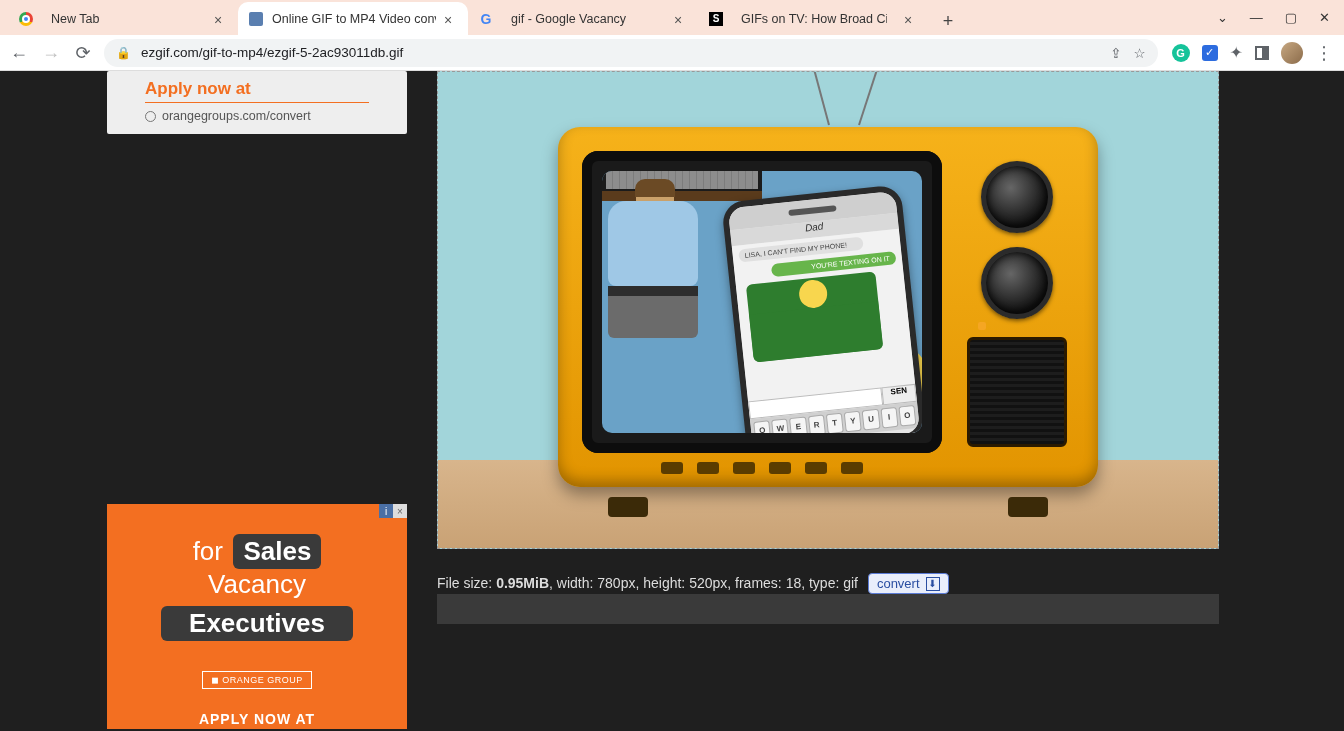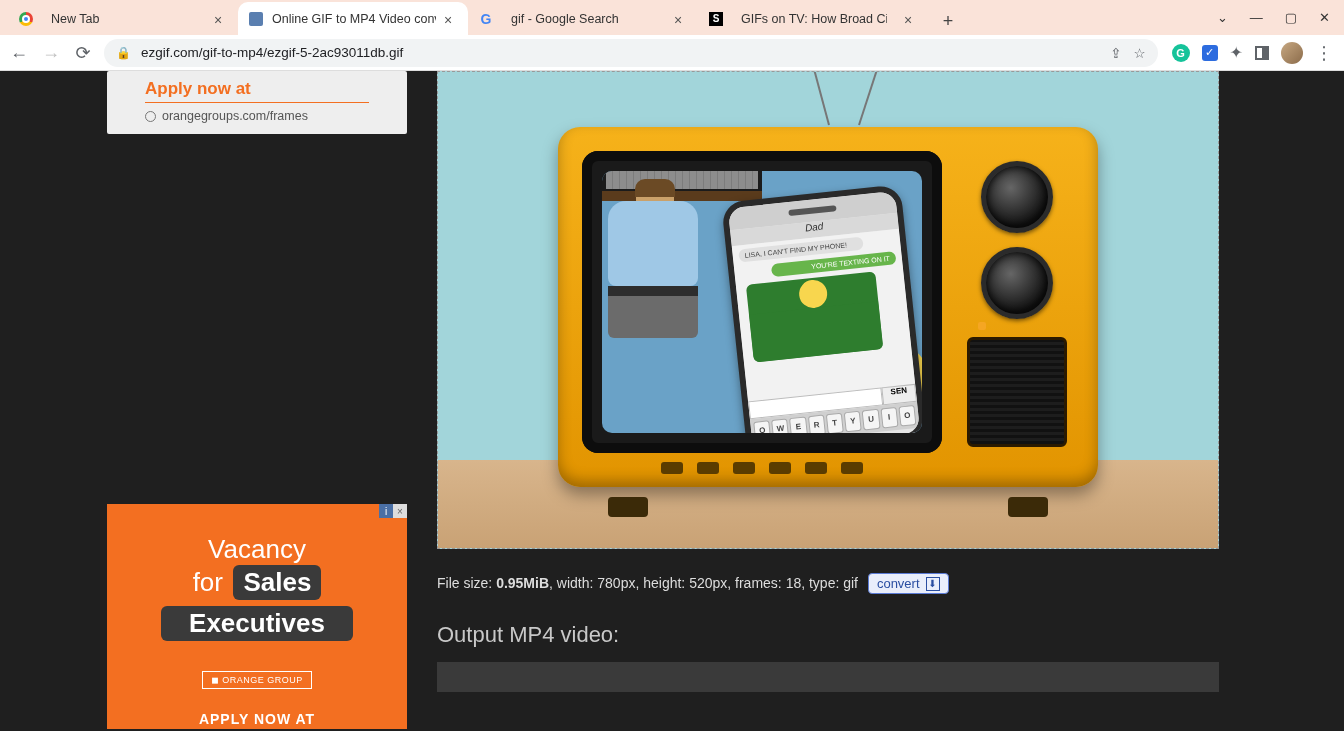--- a/index.html
+++ b/index.html
@@ -138,21 +138,21 @@
     <span class="favicon">
         <span class="fav-ezgif"></span>
       </span>
     <span class="title">Online GIF to MP4 Video convert</span>
     <span class="close">×</span>
   </div>
   <div class="tab inactive">
     <span class="favicon">
         <span class="fav-google">G</span>
       </span>
-    <span class="title">gif - Google Search</span>
+    <span class="title">gif - Google Vacancy</span>
     <span class="close">×</span>
   </div>
   <div class="tab inactive">
     <span class="favicon">
         <span class="fav-square">S</span>
       </span>
     <span class="title">GIFs on TV: How Broad City, The</span>
     <span class="close">×</span>
   </div>
   <div class="newtab-btn">+</div>
@@ -187,35 +187,35 @@
 </div>
 
 <div class="viewport">
   <div class="page-inner">
 
     <div class="left-col">
       <div class="ad-top">
         <div class="apply">Apply now at</div>
         <div class="careers">
           <span class="globe-icon"></span>
-          <span>orangegroups.com/frames</span>
+          <span>orangegroups.com/convert</span>
         </div>
       </div>
 
       <div class="ad-side">
         <div class="ad-corner">
           <span>i</span>
           <span class="x">×</span>
         </div>
         <div>
-          <span class="vac1">Vacancy</span>
-        </div>
-        <div>
           <span class="vac1">for</span>
           <span class="sales">Sales</span>
+        </div>
+        <div>
+          <span class="vac1">Vacancy</span>
         </div>
         <div><span class="execs">Executives</span></div>
         <div class="og-badge"><span>◼ ORANGE GROUP</span></div>
         <div class="apply2">APPLY NOW AT</div>
       </div>
     </div>
 
     <div class="main-col">
       <div class="gif-frame">
         <div class="room-shelf"></div>
@@ -289,17 +289,16 @@
 
       <div class="meta">
         <span>File size: </span><b>0.95MiB</b><span>, width: 780px, height: 520px, frames: 18, type: gif</span>
         <span class="convert-pill">
           <span>convert</span>
           <span class="dl-icon">⬇</span>
         </span>
       </div>
 
 
-      <div class="out-heading">Output MP4 video:</div>
       <div class="out-box"></div>
     </div>
   </div>
 </div>
 
 </body></html>

